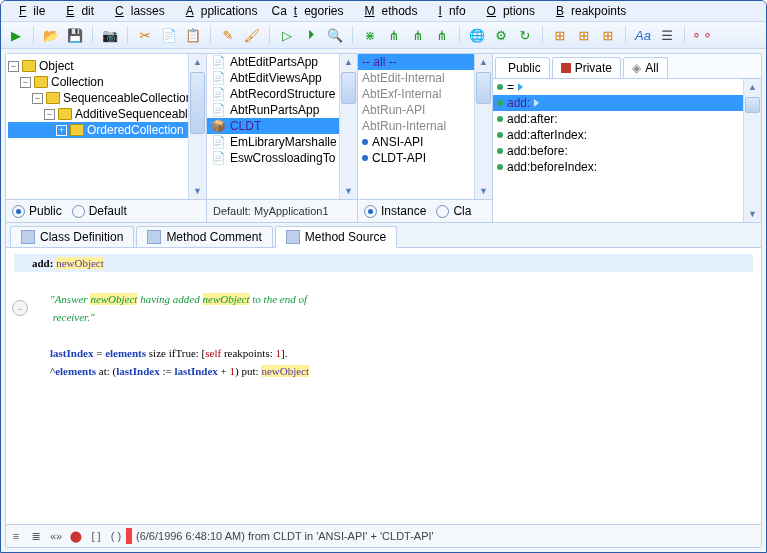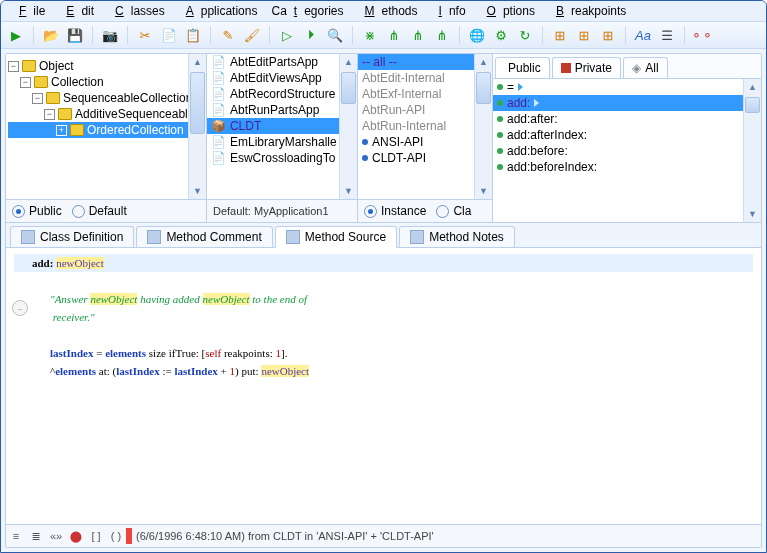--- a/index.html
+++ b/index.html
@@ -294,24 +294,20 @@
           <span>Class Definition</span>
         </div>
     <div class="mtab">
           <span class="mi"></span>
           <span>Method Comment</span>
         </div>
     <div class="mtab active">
           <span class="mi"></span>
           <span>Method Source</span>
         </div>
-    <div class="mtab">
-          <span class="mi"></span>
-          <span>Method Notes</span>
-        </div>
   </div>
 
   <div class="editor">
     <div class="hll" style="padding:0 18px"><span class="sig">add:</span> <span class="arg hl">newObject</span></div>
     <div style="height:18px"></div>
     <div class="gut">–</div>
     <div style="padding-left:36px">
       <span class="com">"<span>Answer</span> <span class="hl">newObject</span> <span>having added</span> <span class="hl">newObject</span> <span>to the end of</span></span><br>
       <span class="com">&nbsp;<span>receiver.</span>"</span>
     </div>

